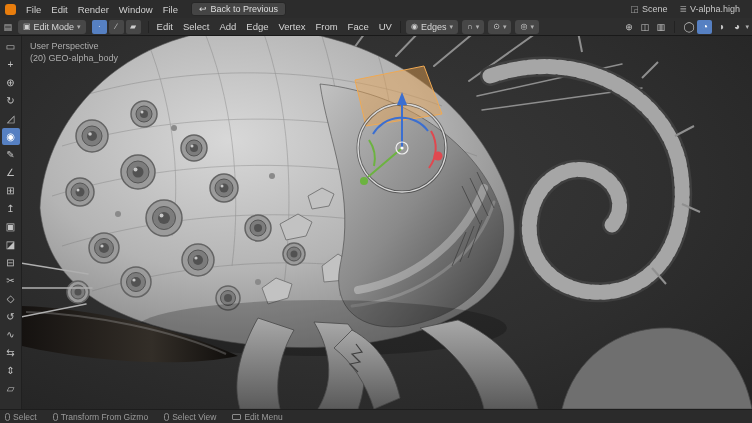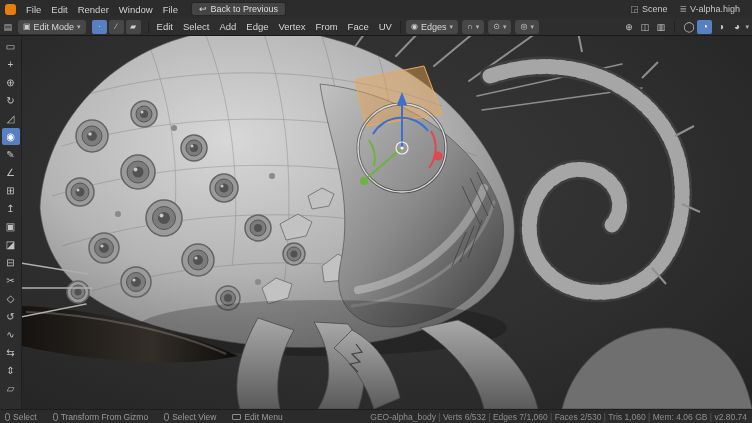--- a/index.html
+++ b/index.html
@@ -148,20 +148,24 @@
     <span class="tool">✂</span>
     <span class="tool">◇</span>
     <span class="tool">↺</span>
     <span class="tool">∿</span>
     <span class="tool">⇆</span>
     <span class="tool">⇕</span>
     <span class="tool">▱</span>
   </div>
 
   <div class="viewport">
+    <div class="vp-overlay">
+      <div>User Perspective</div>
+      <div>(20) GEO-alpha_body</div>
+    </div>
 
     <svg viewBox="0 0 730 373" width="730" height="373">
       <defs>
         <radialGradient id="gBody" cx="40%" cy="35%" r="75%">
           <stop offset="0" stop-color="#d8d8d8"></stop>
           <stop offset="0.55" stop-color="#b4b4b4"></stop>
           <stop offset="1" stop-color="#7e7e7e"></stop>
         </radialGradient>
         <linearGradient id="gCowl" x1="0" y1="0" x2="1" y2="1">
           <stop offset="0" stop-color="#c2c2c2"></stop>
@@ -380,18 +384,15 @@
       <span>Transform From Gizmo</span>
     </span>
     <span class="hint">
       <span class="mouse"></span>
       <span>Select View</span>
     </span>
     <span class="hint">
       <span class="kbd"></span>
       <span>Edit Menu</span>
     </span>
-    <span class="status-right">
-      <span class="seg">GEO-alpha_body</span><span class="seg">Verts 6/532</span><span class="seg">Edges 7/1,060</span><span class="seg">Faces 2/530</span><span class="seg">Tris 1,060</span><span class="seg">Mem: 4.06 GB</span><span class="seg">v2.80.74</span>
-    </span>
   </div>
 
 </div>
 
 </body></html>

